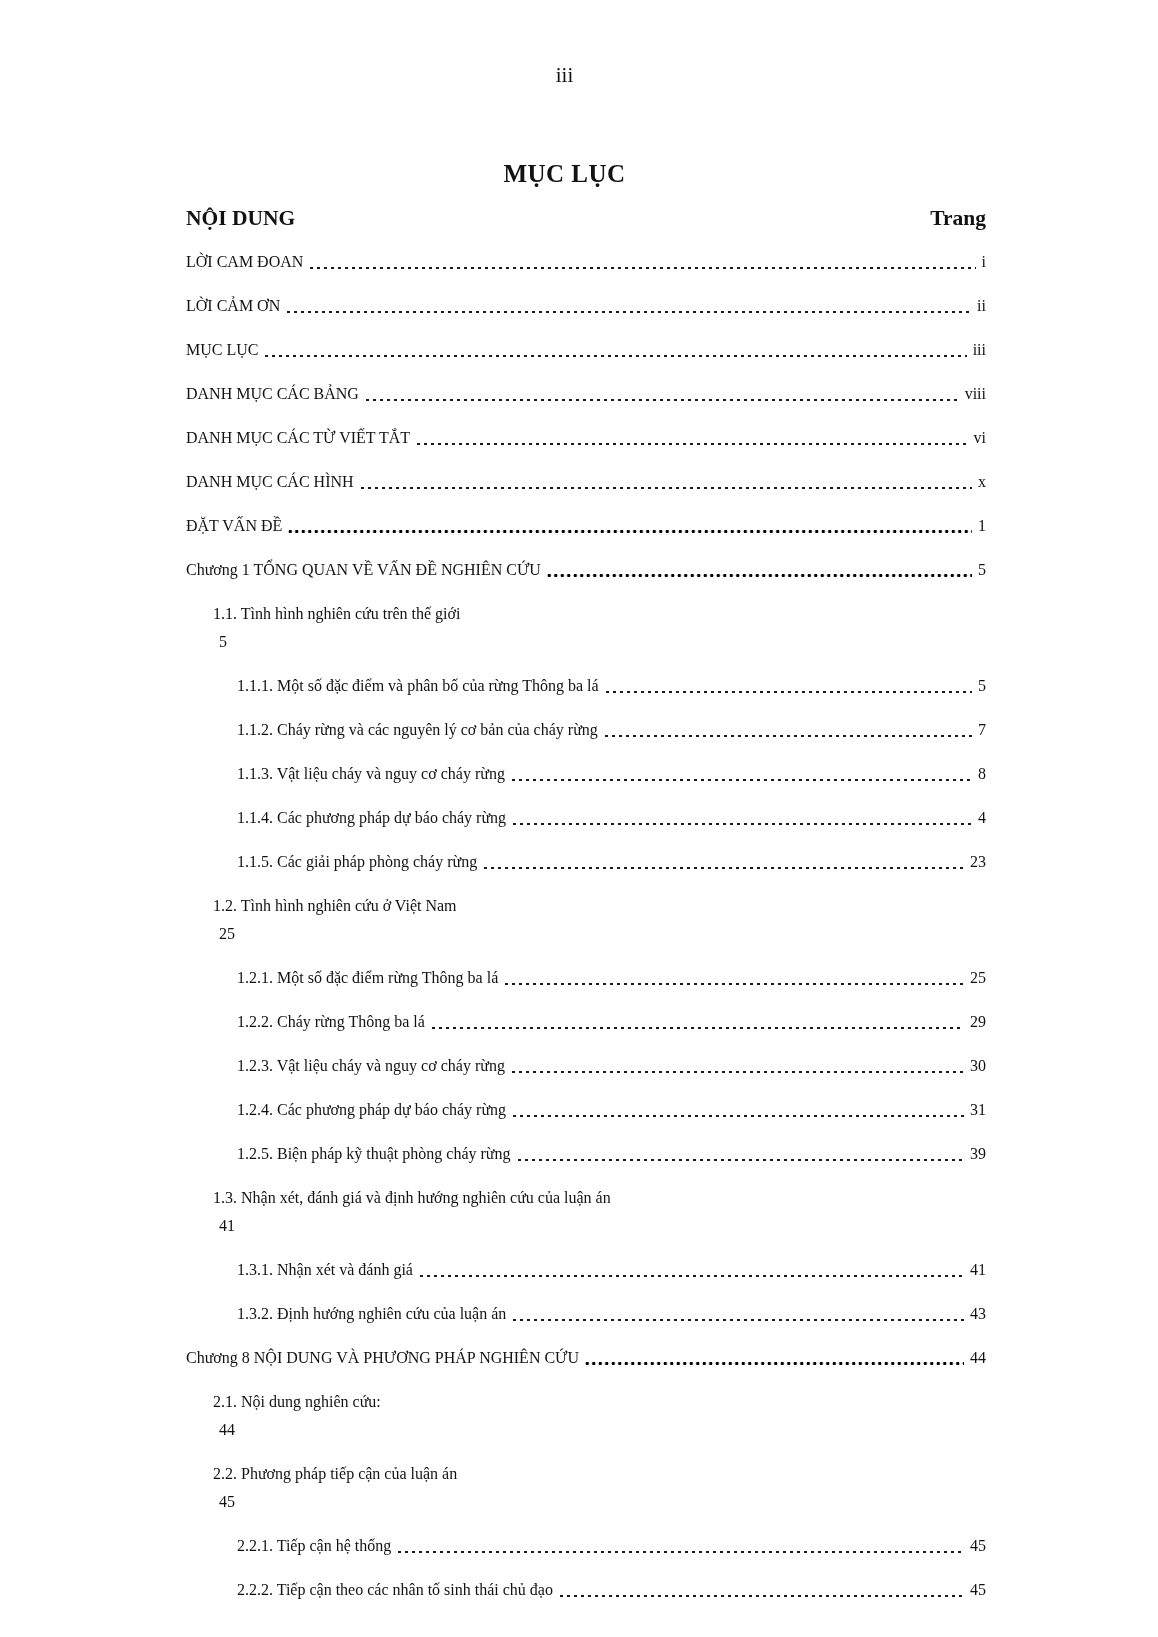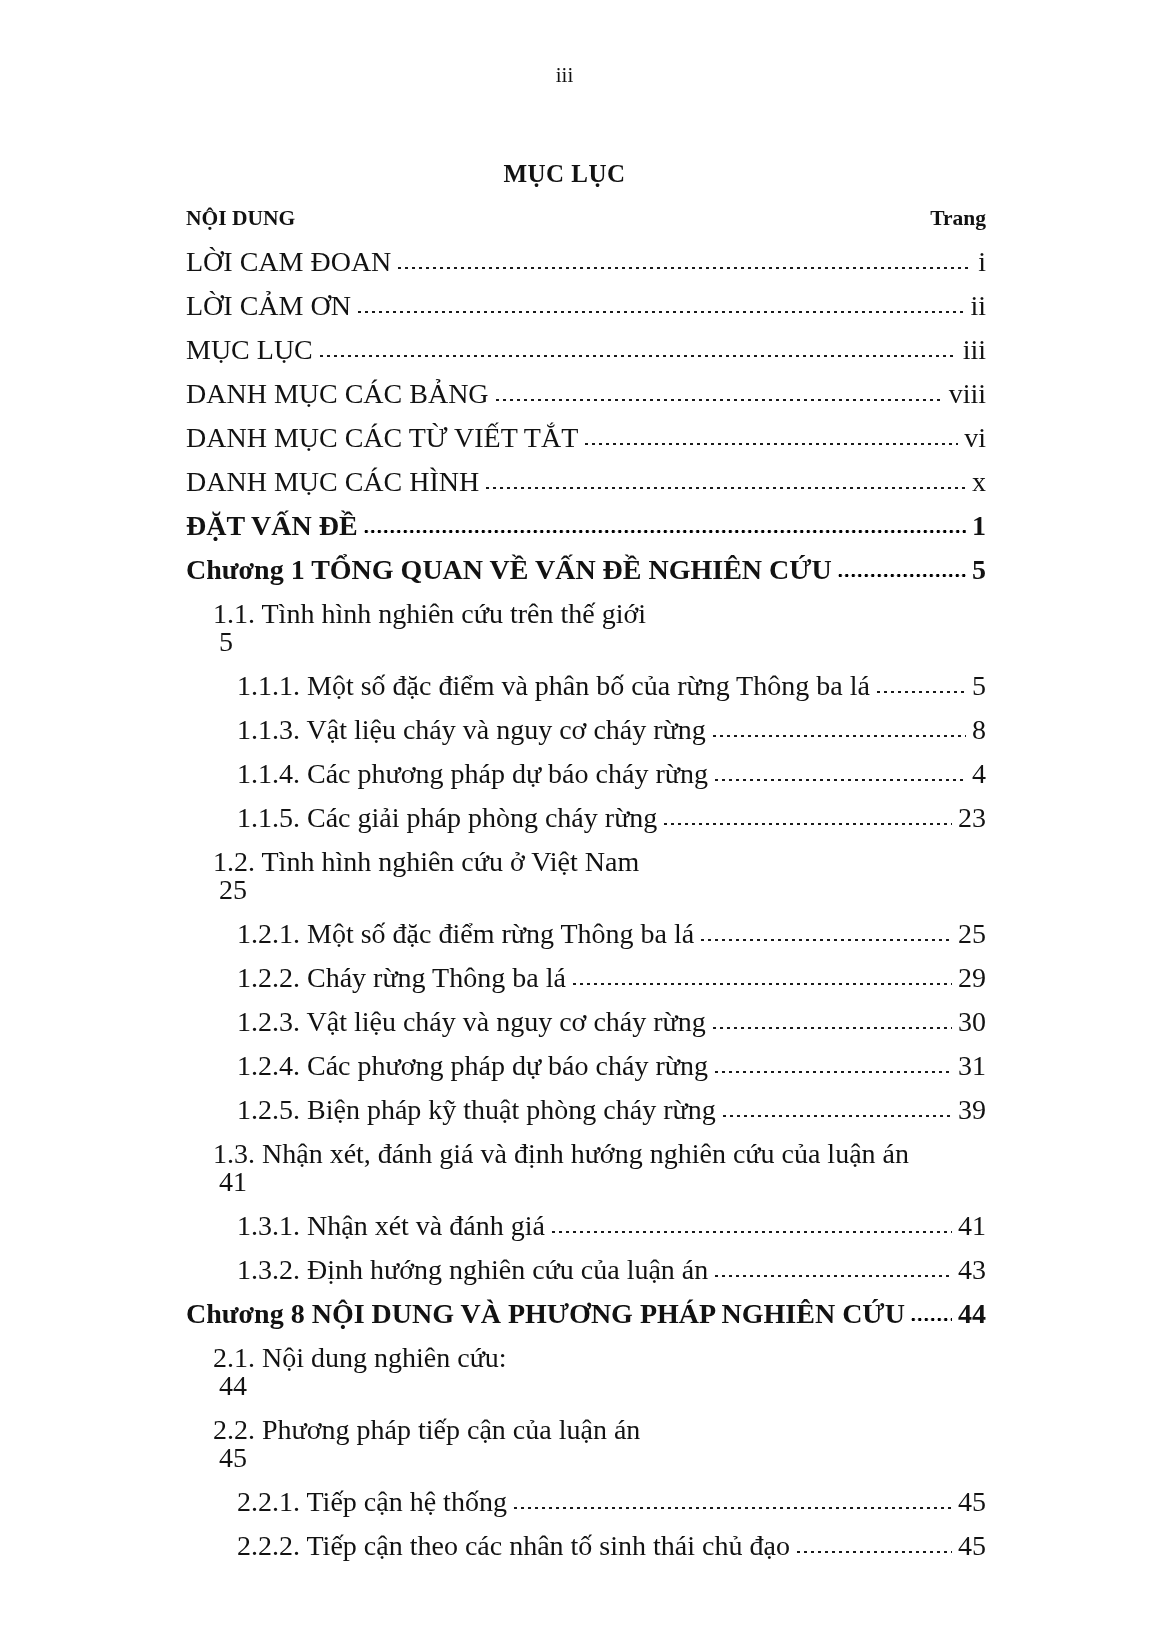--- a/index.html
+++ b/index.html
@@ -34,27 +34,27 @@
     align-items: baseline;
     font-weight: bold;
     font-size: 21.5px;
     line-height: 28px;
     margin-top: 14px;
     text-align: right;
   }
   .toc { margin-top: 16px; }
   .toc-row {
     display: flex;
-    font-size: 28px;
+    font-size: 16px;
     line-height: 28px;
     margin-bottom: 16px;
   }
   .toc-row.level-1 { padding-left: 27px; flex-direction: column; }
   .toc-row.level-2 { padding-left: 51px; }
-  .toc-row.bold { font-weight: bold; justify-content: space-between; }
+  .toc-row.bold { font-weight: normal; justify-content: space-between; }
   .toc-row .label { white-space: nowrap; padding-right: 5px; }
   .toc-row .dots {
     flex: 1 1 auto;
     min-width: 20px;
     background-image: radial-gradient(circle, #1a1a1a 1.15px, rgba(0,0,0,0) 1.5px);
     background-size: 7px 6px;
     background-repeat: repeat-x;
     background-position: 0 17px;
   }
   .toc-row.bold .dots {
@@ -123,20 +123,25 @@
       <span class="label">1.1. Tình hình nghiên cứu trên thế giới</span>
       <span class="dots"></span>
       <span class="pagenum">5</span>
     </div>
       <div class="toc-row level-2">
       <span class="label">1.1.1. Một số đặc điểm và phân bố của rừng Thông ba lá</span>
       <span class="dots"></span>
       <span class="pagenum">5</span>
     </div>
       <div class="toc-row level-2">
+      <span class="label">1.1.2. Cháy rừng và các nguyên lý cơ bản của cháy rừng</span>
+      <span class="dots"></span>
+      <span class="pagenum">7</span>
+    </div>
+      <div class="toc-row level-2">
       <span class="label">1.1.3. Vật liệu cháy và nguy cơ cháy rừng</span>
       <span class="dots"></span>
       <span class="pagenum">8</span>
     </div>
       <div class="toc-row level-2">
       <span class="label">1.1.4. Các phương pháp dự báo cháy rừng</span>
       <span class="dots"></span>
       <span class="pagenum">4</span>
     </div>
       <div class="toc-row level-2">

